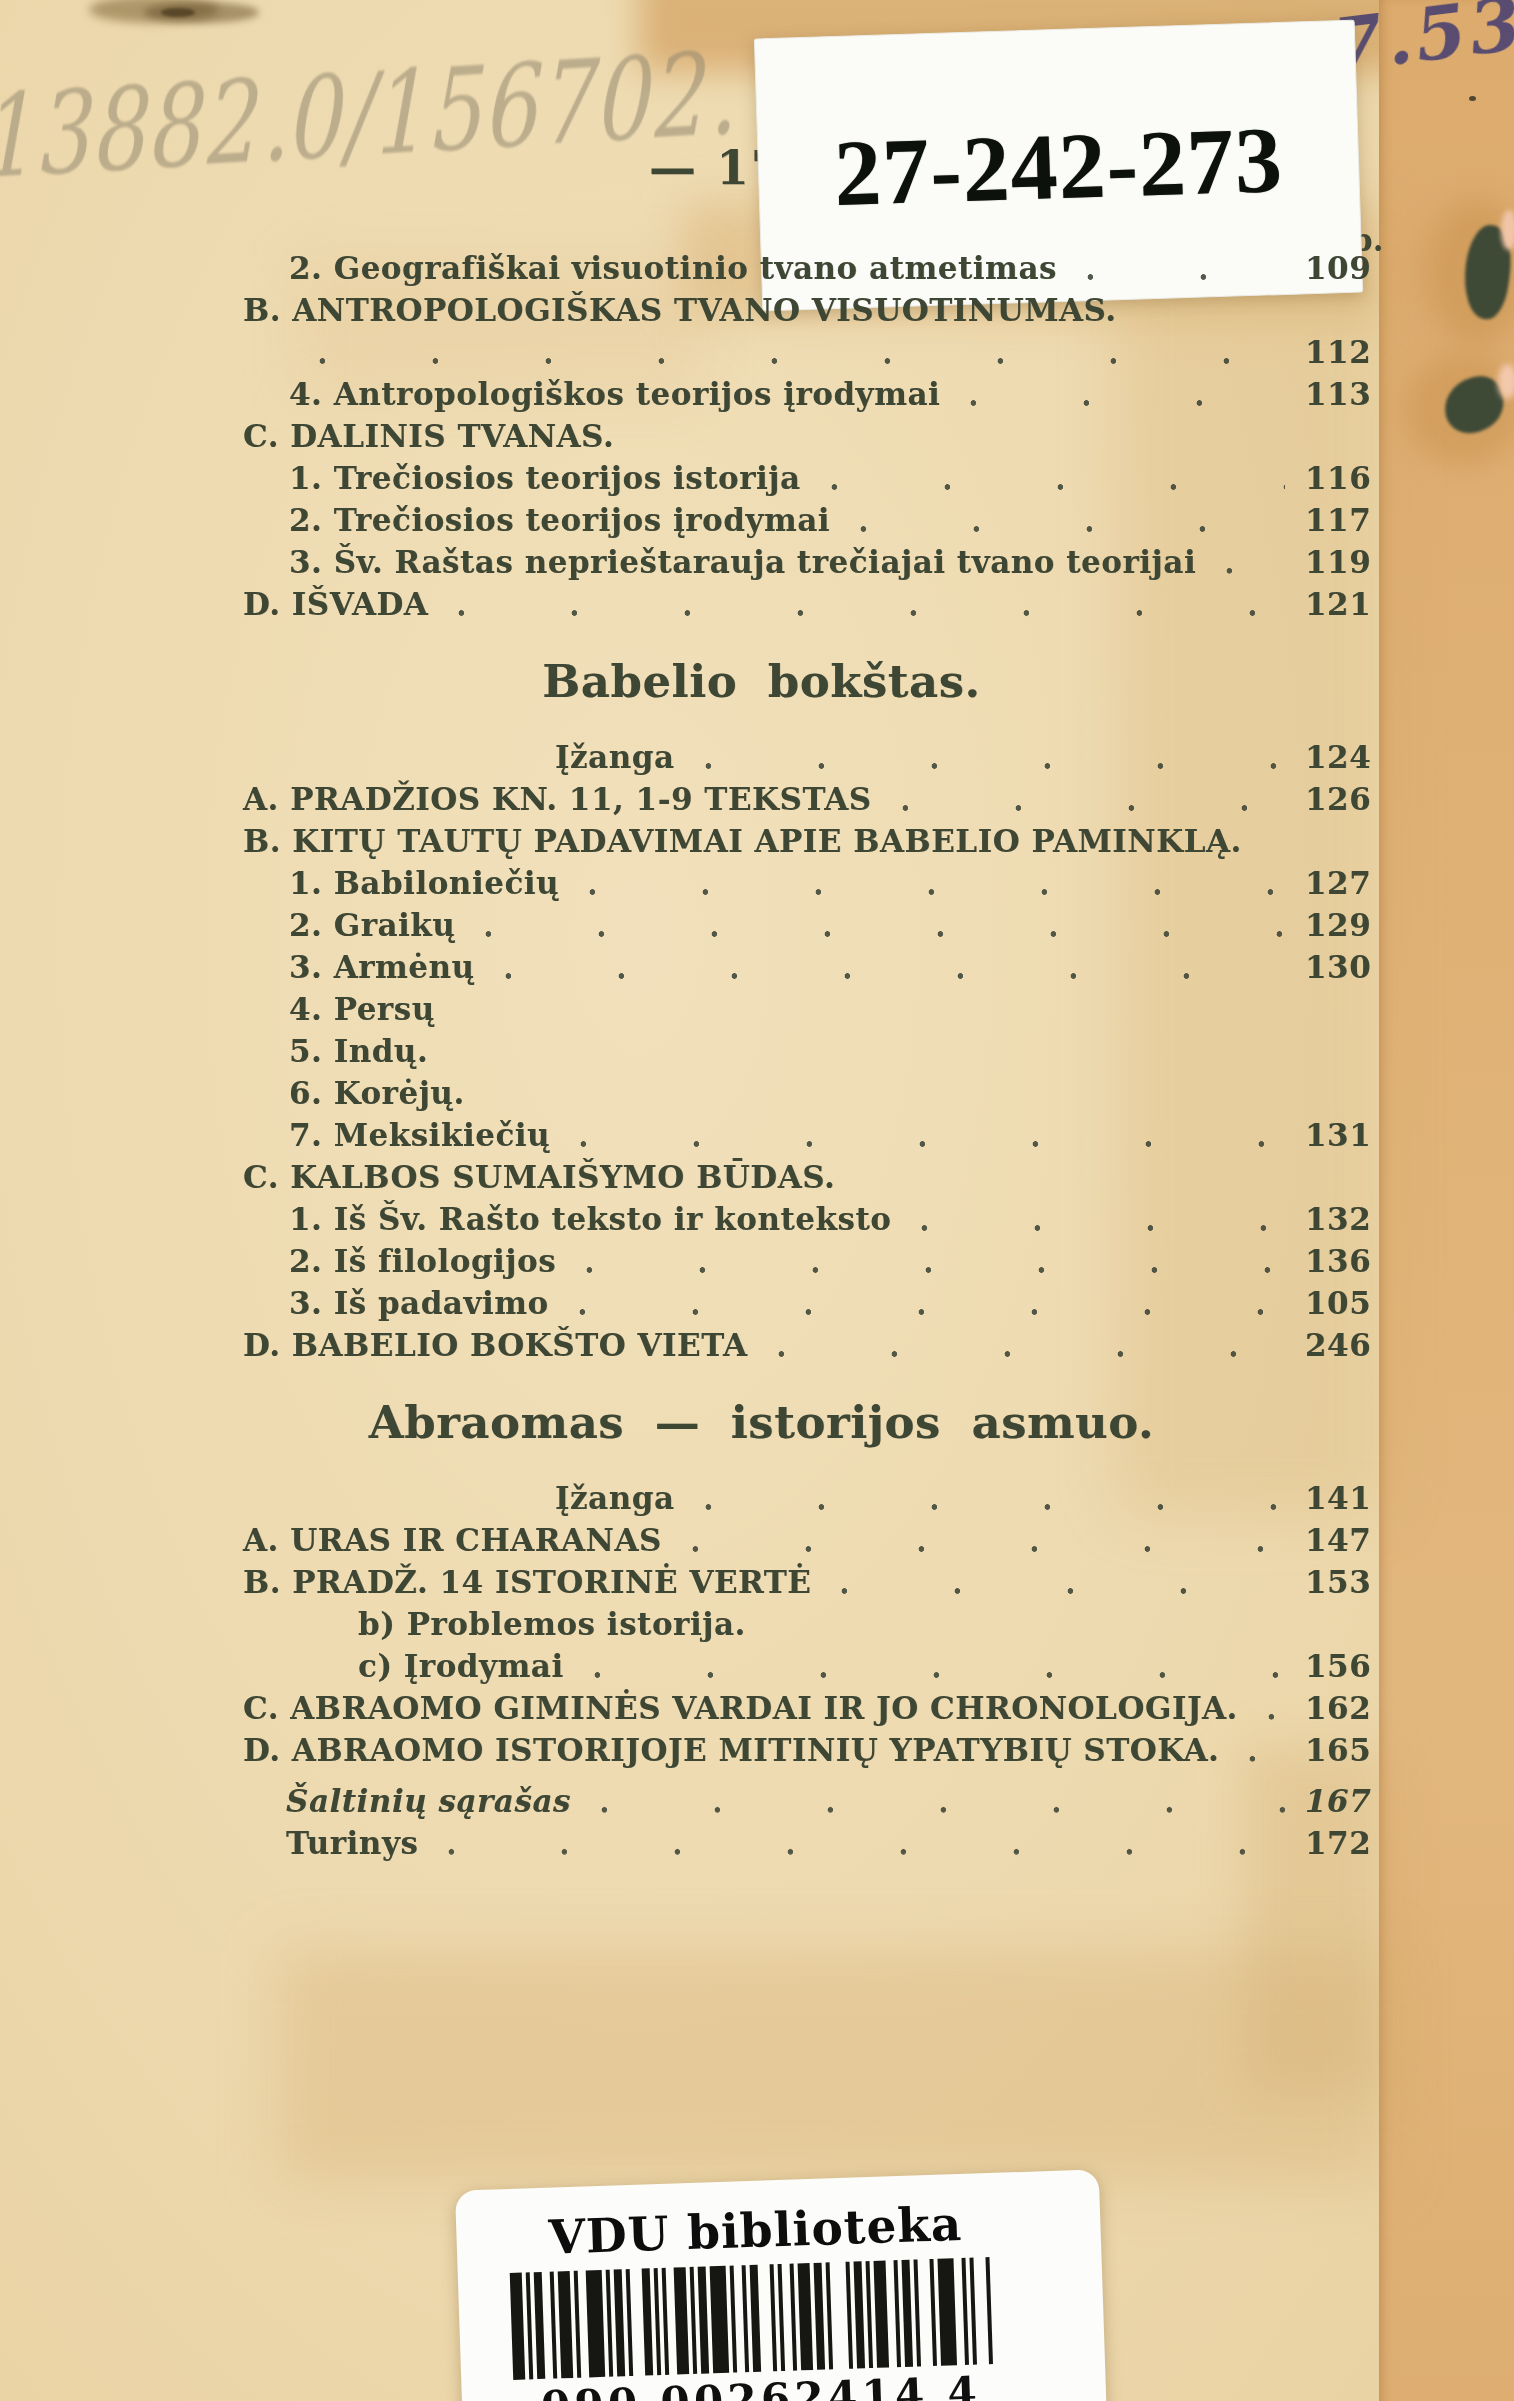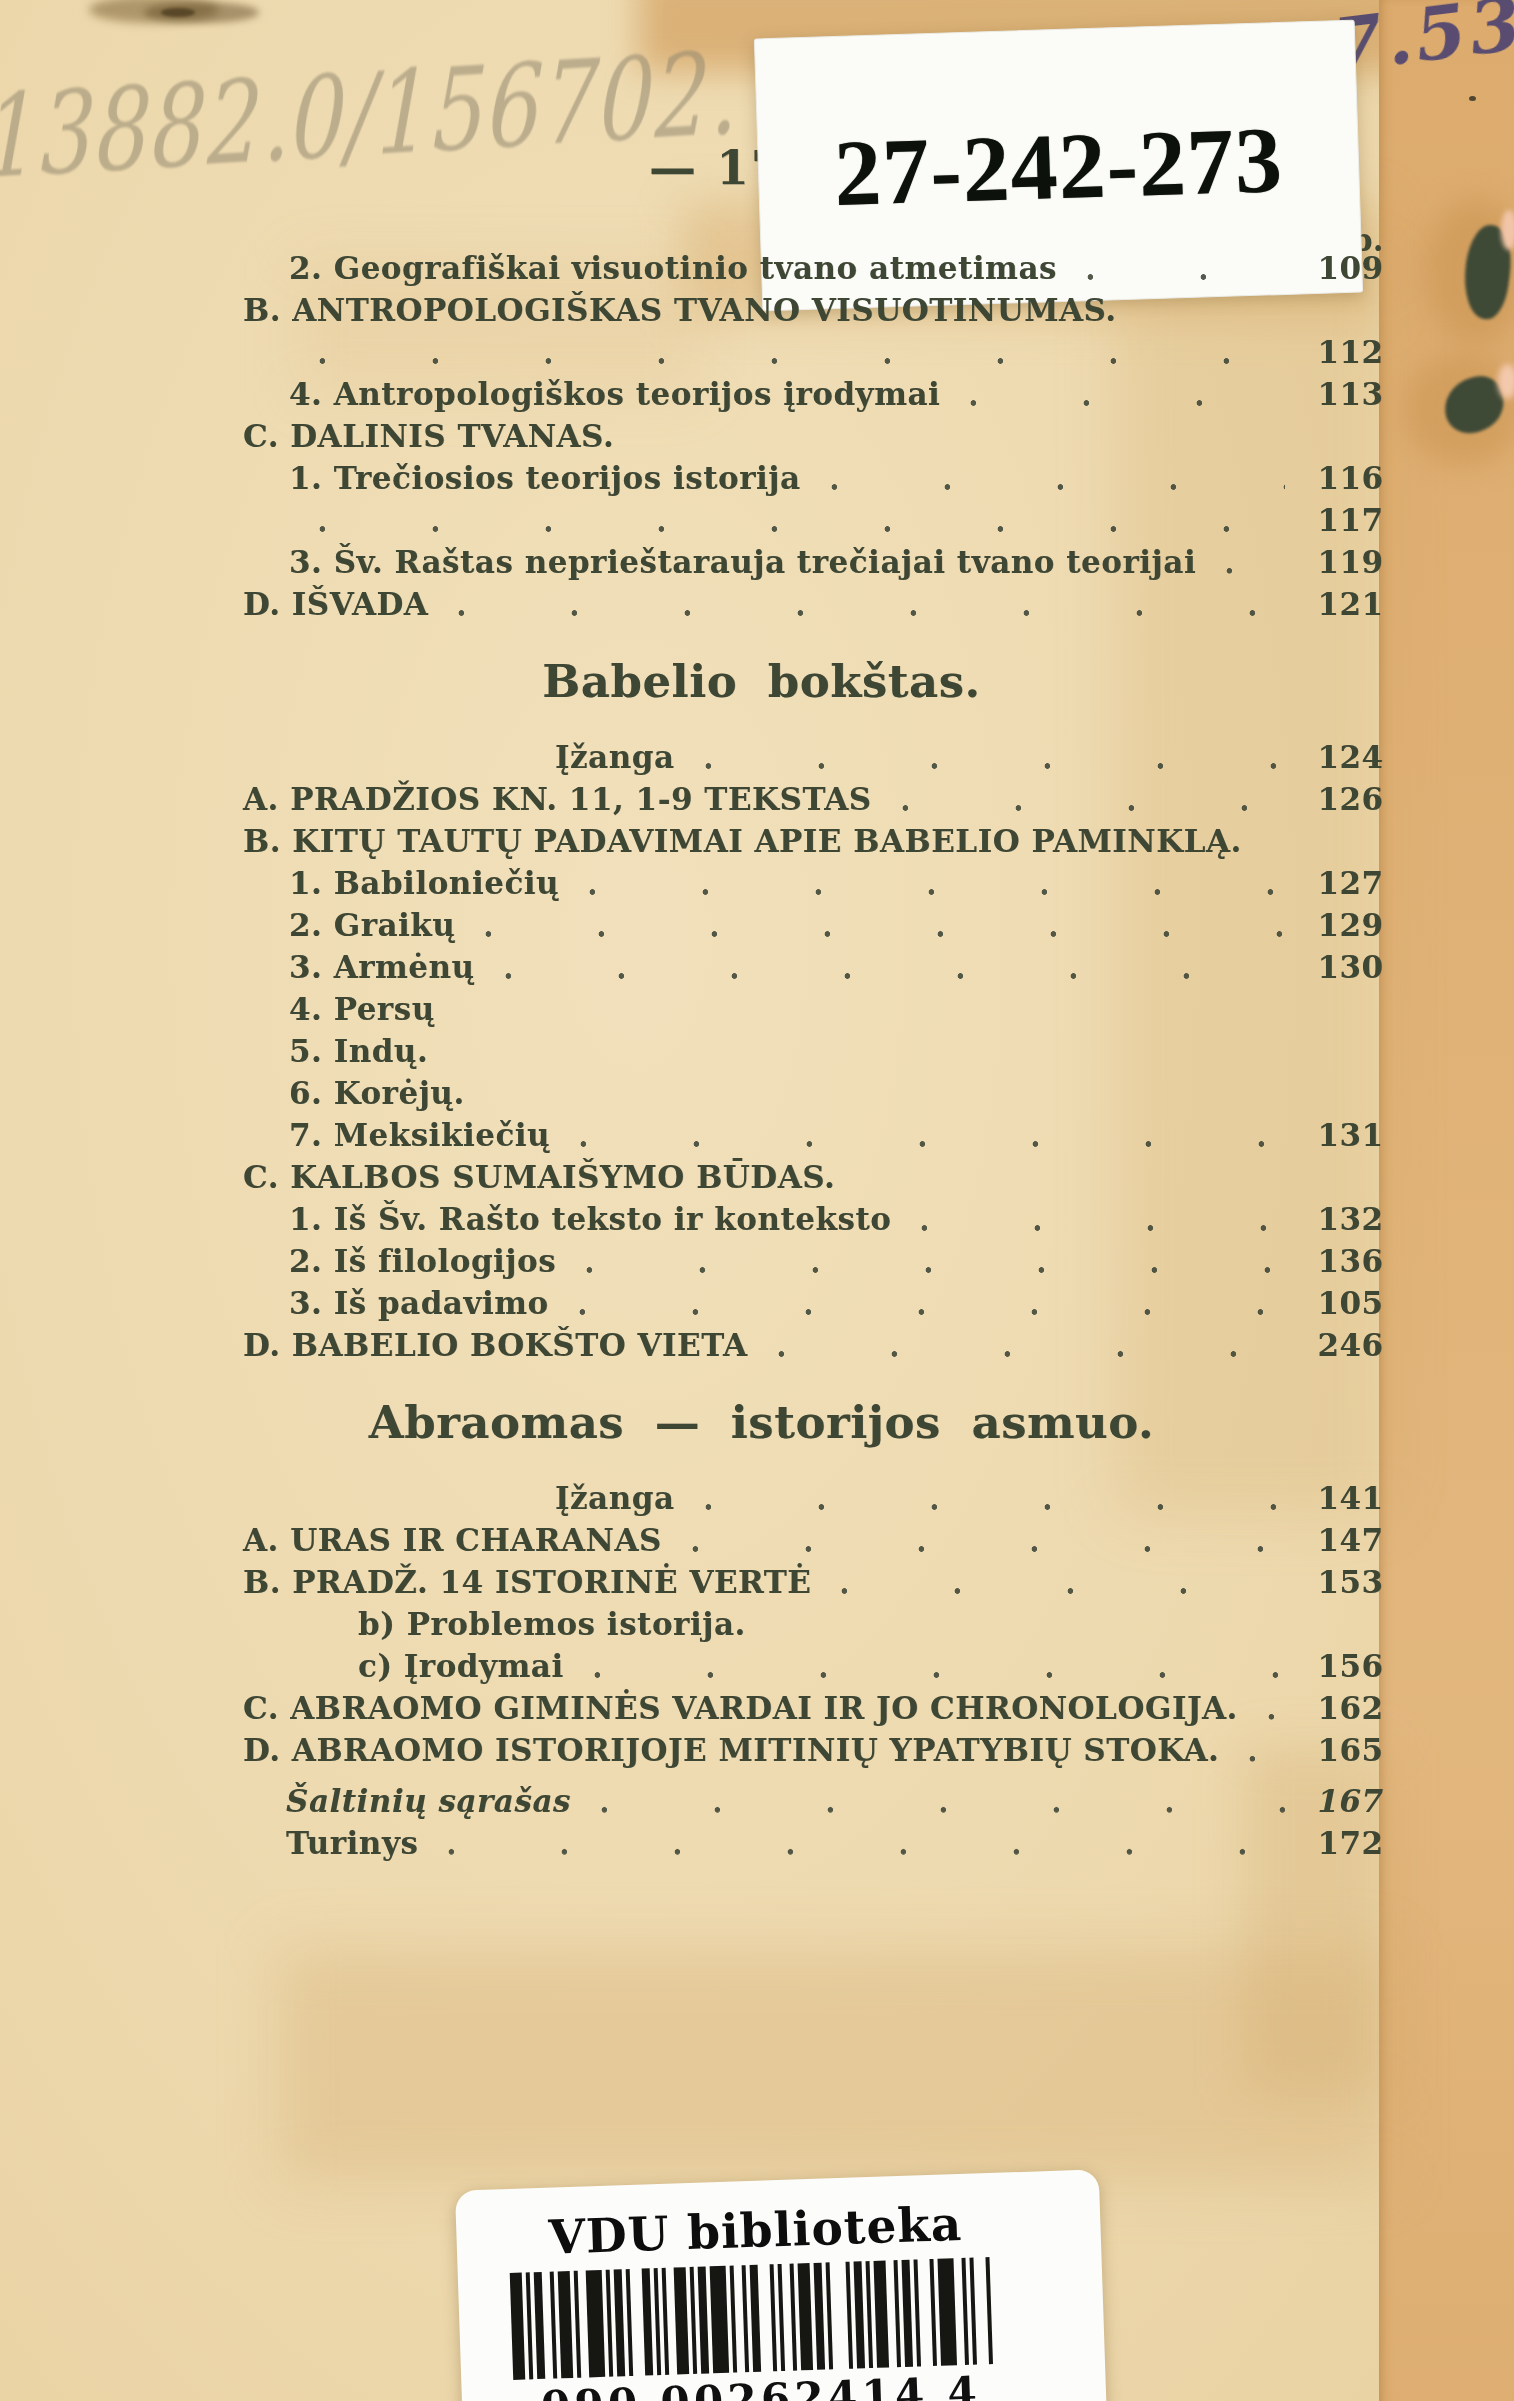--- a/index.html
+++ b/index.html
@@ -58,21 +58,21 @@
   .barcode .gap{height:100%;}
   .lib-num{font:700 42px "DejaVu Serif", serif;color:#101010;letter-spacing:4.3px;margin-top:3.8px;white-space:nowrap;}
   
   .toc{left:243px;top:250px;width:1153px;font:700 31px "DejaVu Serif", serif;color:#3e4634;
     letter-spacing:0.5px;text-shadow:0.4px 0.4px 0 rgba(62,70,54,.28);}
   .toc-row{height:42px;display:flex;align-items:baseline;}
   .toc-row .lbl{white-space:nowrap;}
   .toc-row .leader{flex:1 1 auto;height:10.6px;margin:0 20px 0 30px;align-self:center;margin-top:12.5px;
     background-image:radial-gradient(circle 2.9px at 3.4px 4.8px, rgba(60,68,54,.88) 2.4px, rgba(60,68,54,0) 3.1px);
     background-size:113px 10.6px;background-repeat:repeat-x;}
-  .toc-row .pg{width:91px;text-align:center;flex:0 0 auto;white-space:nowrap;}
+  .toc-row .pg{width:91px;text-align:left;flex:0 0 auto;white-space:nowrap;}
   .ind-letter{padding-left:0;}
   .ind-number{padding-left:46px;}
   .ind-sub{padding-left:115px;}
   .ind-intro{padding-left:312px;}
   .ind-back{padding-left:43px;}
   .gap-before{margin-top:8.6px;font-style:italic;}
   .toc-heading{font-size:45px;font-weight:700;text-align:center;transform:translateX(-58px);
     margin:25px 0 28px 0;word-spacing:14.4px;white-space:nowrap;line-height:58px;}
 </style>
 </head>
@@ -126,20 +126,21 @@
     </div>
     <div class="toc-row ind-letter">
       <span class="lbl">C. DALINIS TVANAS.</span>
     </div>
     <div class="toc-row ind-number">
       <span class="lbl">1. Trečiosios teorijos istorija</span>
       <span class="leader"></span>
       <span class="pg">116</span>
     </div>
     <div class="toc-row ind-number">
+      <span class="lbl">2. Trečiosios teorijos įrodymai</span>
       <span class="leader"></span>
       <span class="pg">117</span>
     </div>
     <div class="toc-row ind-number">
       <span class="lbl">3. Šv. Raštas neprieštarauja trečiajai tvano teorijai</span>
       <span class="leader"></span>
       <span class="pg">119</span>
     </div>
     <div class="toc-row ind-letter">
       <span class="lbl">D. IŠVADA</span>

